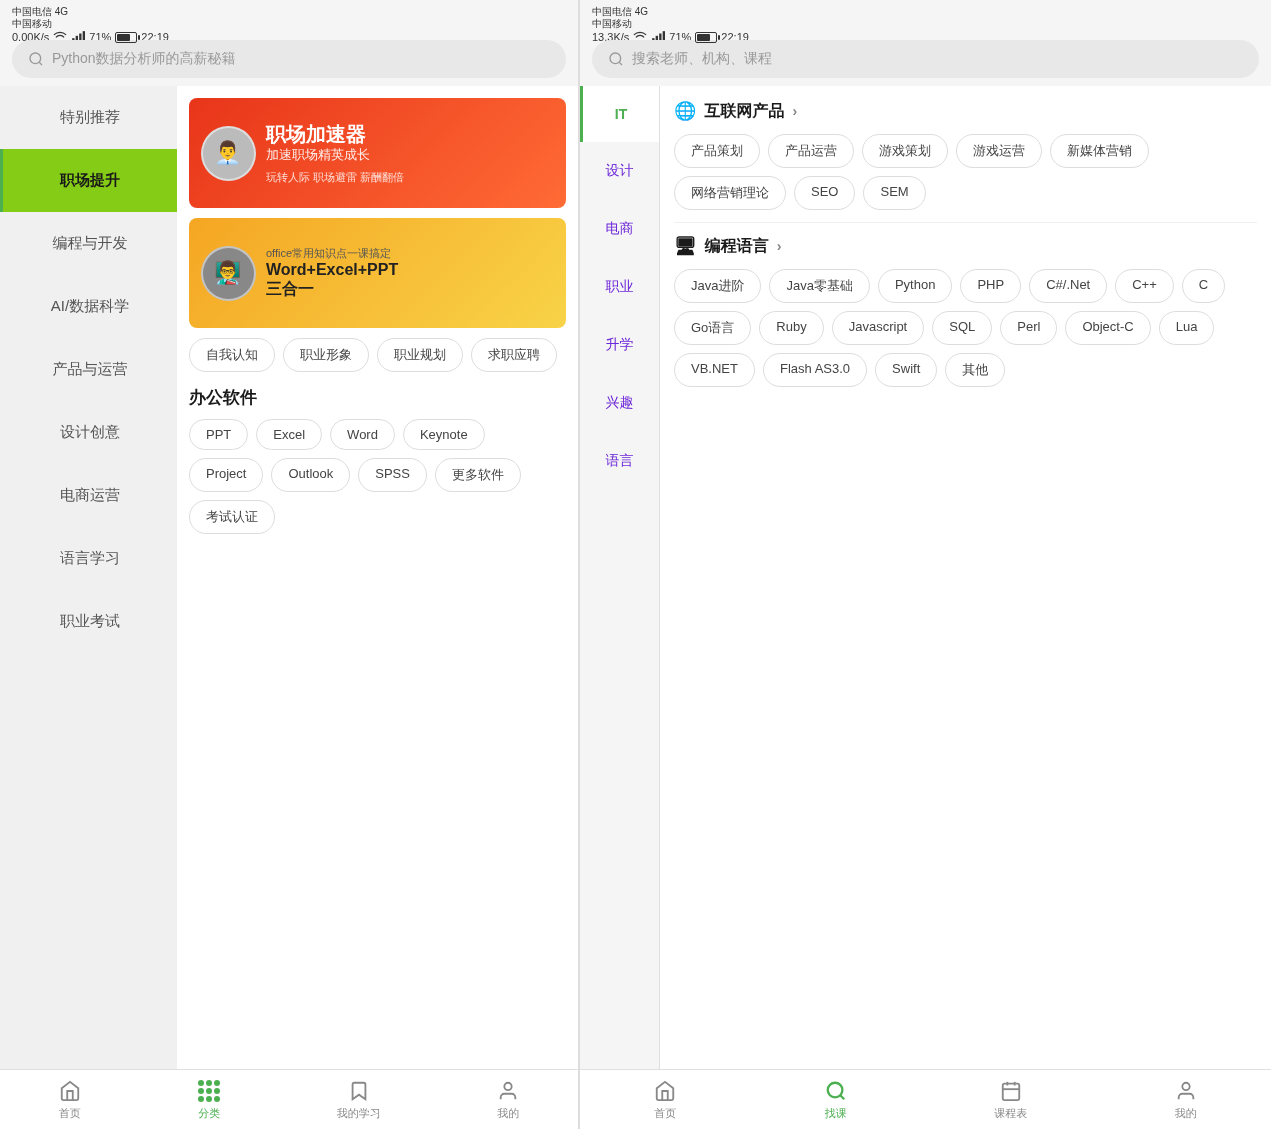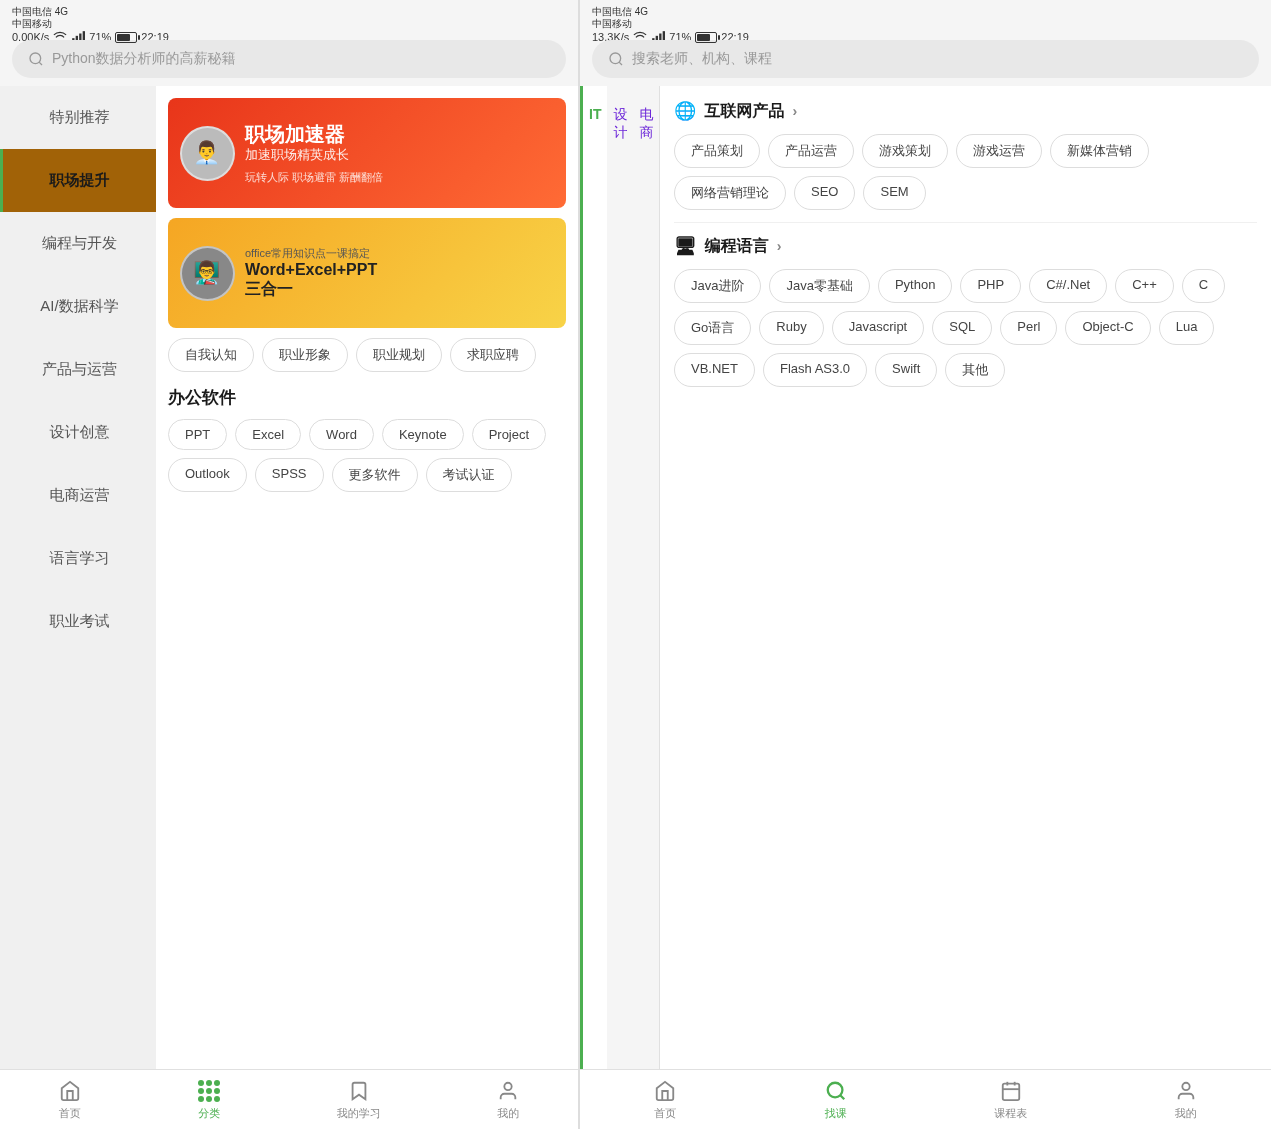--- a/index.html
+++ b/index.html
@@ -58,38 +58,38 @@
 
     
     .left-main {
       display: flex;
       flex: 1;
       overflow: hidden;
     }
 
     
     .sidebar {
-      width: 156px;
+      width: 177px;
       background: #f0f0f0;
       display: flex;
       flex-direction: column;
       overflow-y: auto;
     }
     .sidebar-item {
       padding: 22px 12px;
       font-size: 15px;
       color: #555;
       text-align: center;
       cursor: pointer;
       border-left: 3px solid transparent;
     }
     .sidebar-item.active {
       color: #1a1a1a;
       font-weight: bold;
-      background: #a16207;
+      background: #84cc16;
       border-left: 3px solid #4caf50;
     }
 
     
     .content-area {
       flex: 1;
       background: #fff;
       overflow-y: auto;
       padding: 12px;
     }
@@ -175,21 +175,21 @@
       display: flex;
       flex: 1;
       overflow: hidden;
     }
 
     
     .right-sidebar {
       width: 80px;
       background: #f5f5f5;
       display: flex;
-      flex-direction: row;
+      flex-direction: column;
       overflow-y: auto;
       border-right: 1px solid #e0e0e0;
     }
     .right-sidebar-item {
       padding: 20px 6px;
       font-size: 14px;
       color: #6d28d9;
       text-align: center;
       cursor: pointer;
     }

